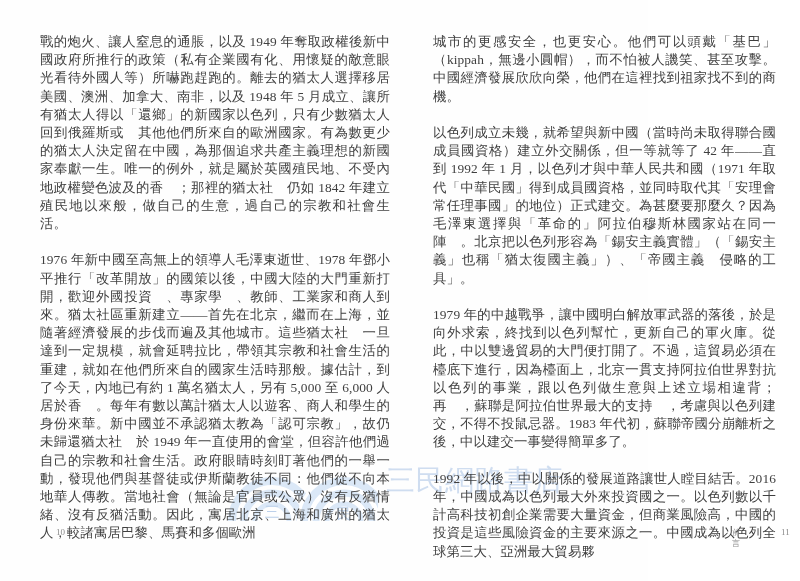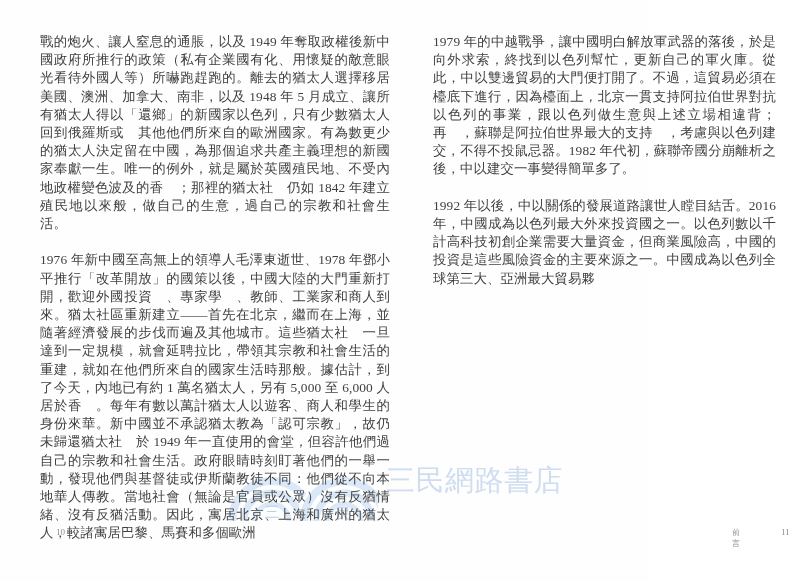--- a/index.html
+++ b/index.html
@@ -86,21 +86,23 @@
 <body>
 
 <div class="spread">
 
   <div class="page page-left">
     <p class="para">戰的炮火、讓人窒息的通脹，以及 1949 年奪取政權後新中國政府所推行的政策（私有企業國有化、用懷疑的敵意眼光看待外國人等）所嚇跑趕跑的。離去的猶太人選擇移居美國、澳洲、加拿大、南非，以及 1948 年 5 月成立、讓所有猶太人得以「還鄉」的新國家以色列，只有少數猶太人回到俄羅斯或　其他他們所來自的歐洲國家。有為數更少的猶太人決定留在中國，為那個追求共產主義理想的新國家奉獻一生。唯一的例外，就是屬於英國殖民地、不受內地政權變色波及的香　；那裡的猶太社　仍如 1842 年建立殖民地以來般，做自己的生意，過自己的宗教和社會生活。</p>
     <p class="para">1976 年新中國至高無上的領導人毛澤東逝世、1978 年鄧小平推行「改革開放」的國策以後，中國大陸的大門重新打開，歡迎外國投資　、專家學　、教師、工業家和商人到來。猶太社區重新建立——首先在北京，繼而在上海，並隨著經濟發展的步伐而遍及其他城市。這些猶太社　一旦達到一定規模，就會延聘拉比，帶領其宗教和社會生活的重建，就如在他們所來自的國家生活時那般。據估計，到了今天，內地已有約 1 萬名猶太人，另有 5,000 至 6,000 人居於香　。每年有數以萬計猶太人以遊客、商人和學生的身份來華。新中國並不承認猶太教為「認可宗教」，故仍未歸還猶太社　於 1949 年一直使用的會堂，但容許他們過自己的宗教和社會生活。政府眼睛時刻盯著他們的一舉一動，發現他們與基督徒或伊斯蘭教徒不同：他們從不向本地華人傳教。當地社會（無論是官員或公眾）沒有反猶情緒、沒有反猶活動。因此，寓居北京、上海和廣州的猶太人，較諸寓居巴黎、馬賽和多個歐洲</p>
   </div>
 
   <div class="page page-right">
-    <p class="para">1979 年的中越戰爭，讓中國明白解放軍武器的落後，於是向外求索，終找到以色列幫忙，更新自己的軍火庫。從此，中以雙邊貿易的大門便打開了。不過，這貿易必須在檯底下進行，因為檯面上，北京一貫支持阿拉伯世界對抗以色列的事業，跟以色列做生意與上述立場相違背；再　，蘇聯是阿拉伯世界最大的支持　，考慮與以色列建交，不得不投鼠忌器。1982 年代初，蘇聯帝國分崩離析之後，中以建交一事變得簡單多了。</p>
+    <p class="para">城市的更感安全，也更安心。他們可以頭戴「基巴」（kippah，無邊小圓帽），而不怕被人譏笑、甚至攻擊。中國經濟發展欣欣向榮，他們在這裡找到祖家找不到的商機。</p>
+    <p class="para">以色列成立未幾，就希望與新中國（當時尚未取得聯合國成員國資格）建立外交關係，但一等就等了 42 年——直到 1992 年 1 月，以色列才與中華人民共和國（1971 年取代「中華民國」得到成員國資格，並同時取代其「安理會常任理事國」的地位）正式建交。為甚麼要那麼久？因為毛澤東選擇與「革命的」阿拉伯穆斯林國家站在同一陣　。北京把以色列形容為「錫安主義實體」（「錫安主義」也稱「猶太復國主義」）、「帝國主義　侵略的工具」。</p>
+    <p class="para">1979 年的中越戰爭，讓中國明白解放軍武器的落後，於是向外求索，終找到以色列幫忙，更新自己的軍火庫。從此，中以雙邊貿易的大門便打開了。不過，這貿易必須在檯底下進行，因為檯面上，北京一貫支持阿拉伯世界對抗以色列的事業，跟以色列做生意與上述立場相違背；再　，蘇聯是阿拉伯世界最大的支持　，考慮與以色列建交，不得不投鼠忌器。1983 年代初，蘇聯帝國分崩離析之後，中以建交一事變得簡單多了。</p>
     <p class="para">1992 年以後，中以關係的發展道路讓世人瞠目結舌。2016 年，中國成為以色列最大外來投資國之一。以色列數以千計高科技初創企業需要大量資金，但商業風險高，中國的投資是這些風險資金的主要來源之一。中國成為以色列全球第三大、亞洲最大貿易夥</p>
   </div>
 
   <div class="footer footer-left">10</div>
 
   <div class="footer footer-right">
     <span class="section">前言</span>
     <span class="pagenum">11</span>
   </div>
 

